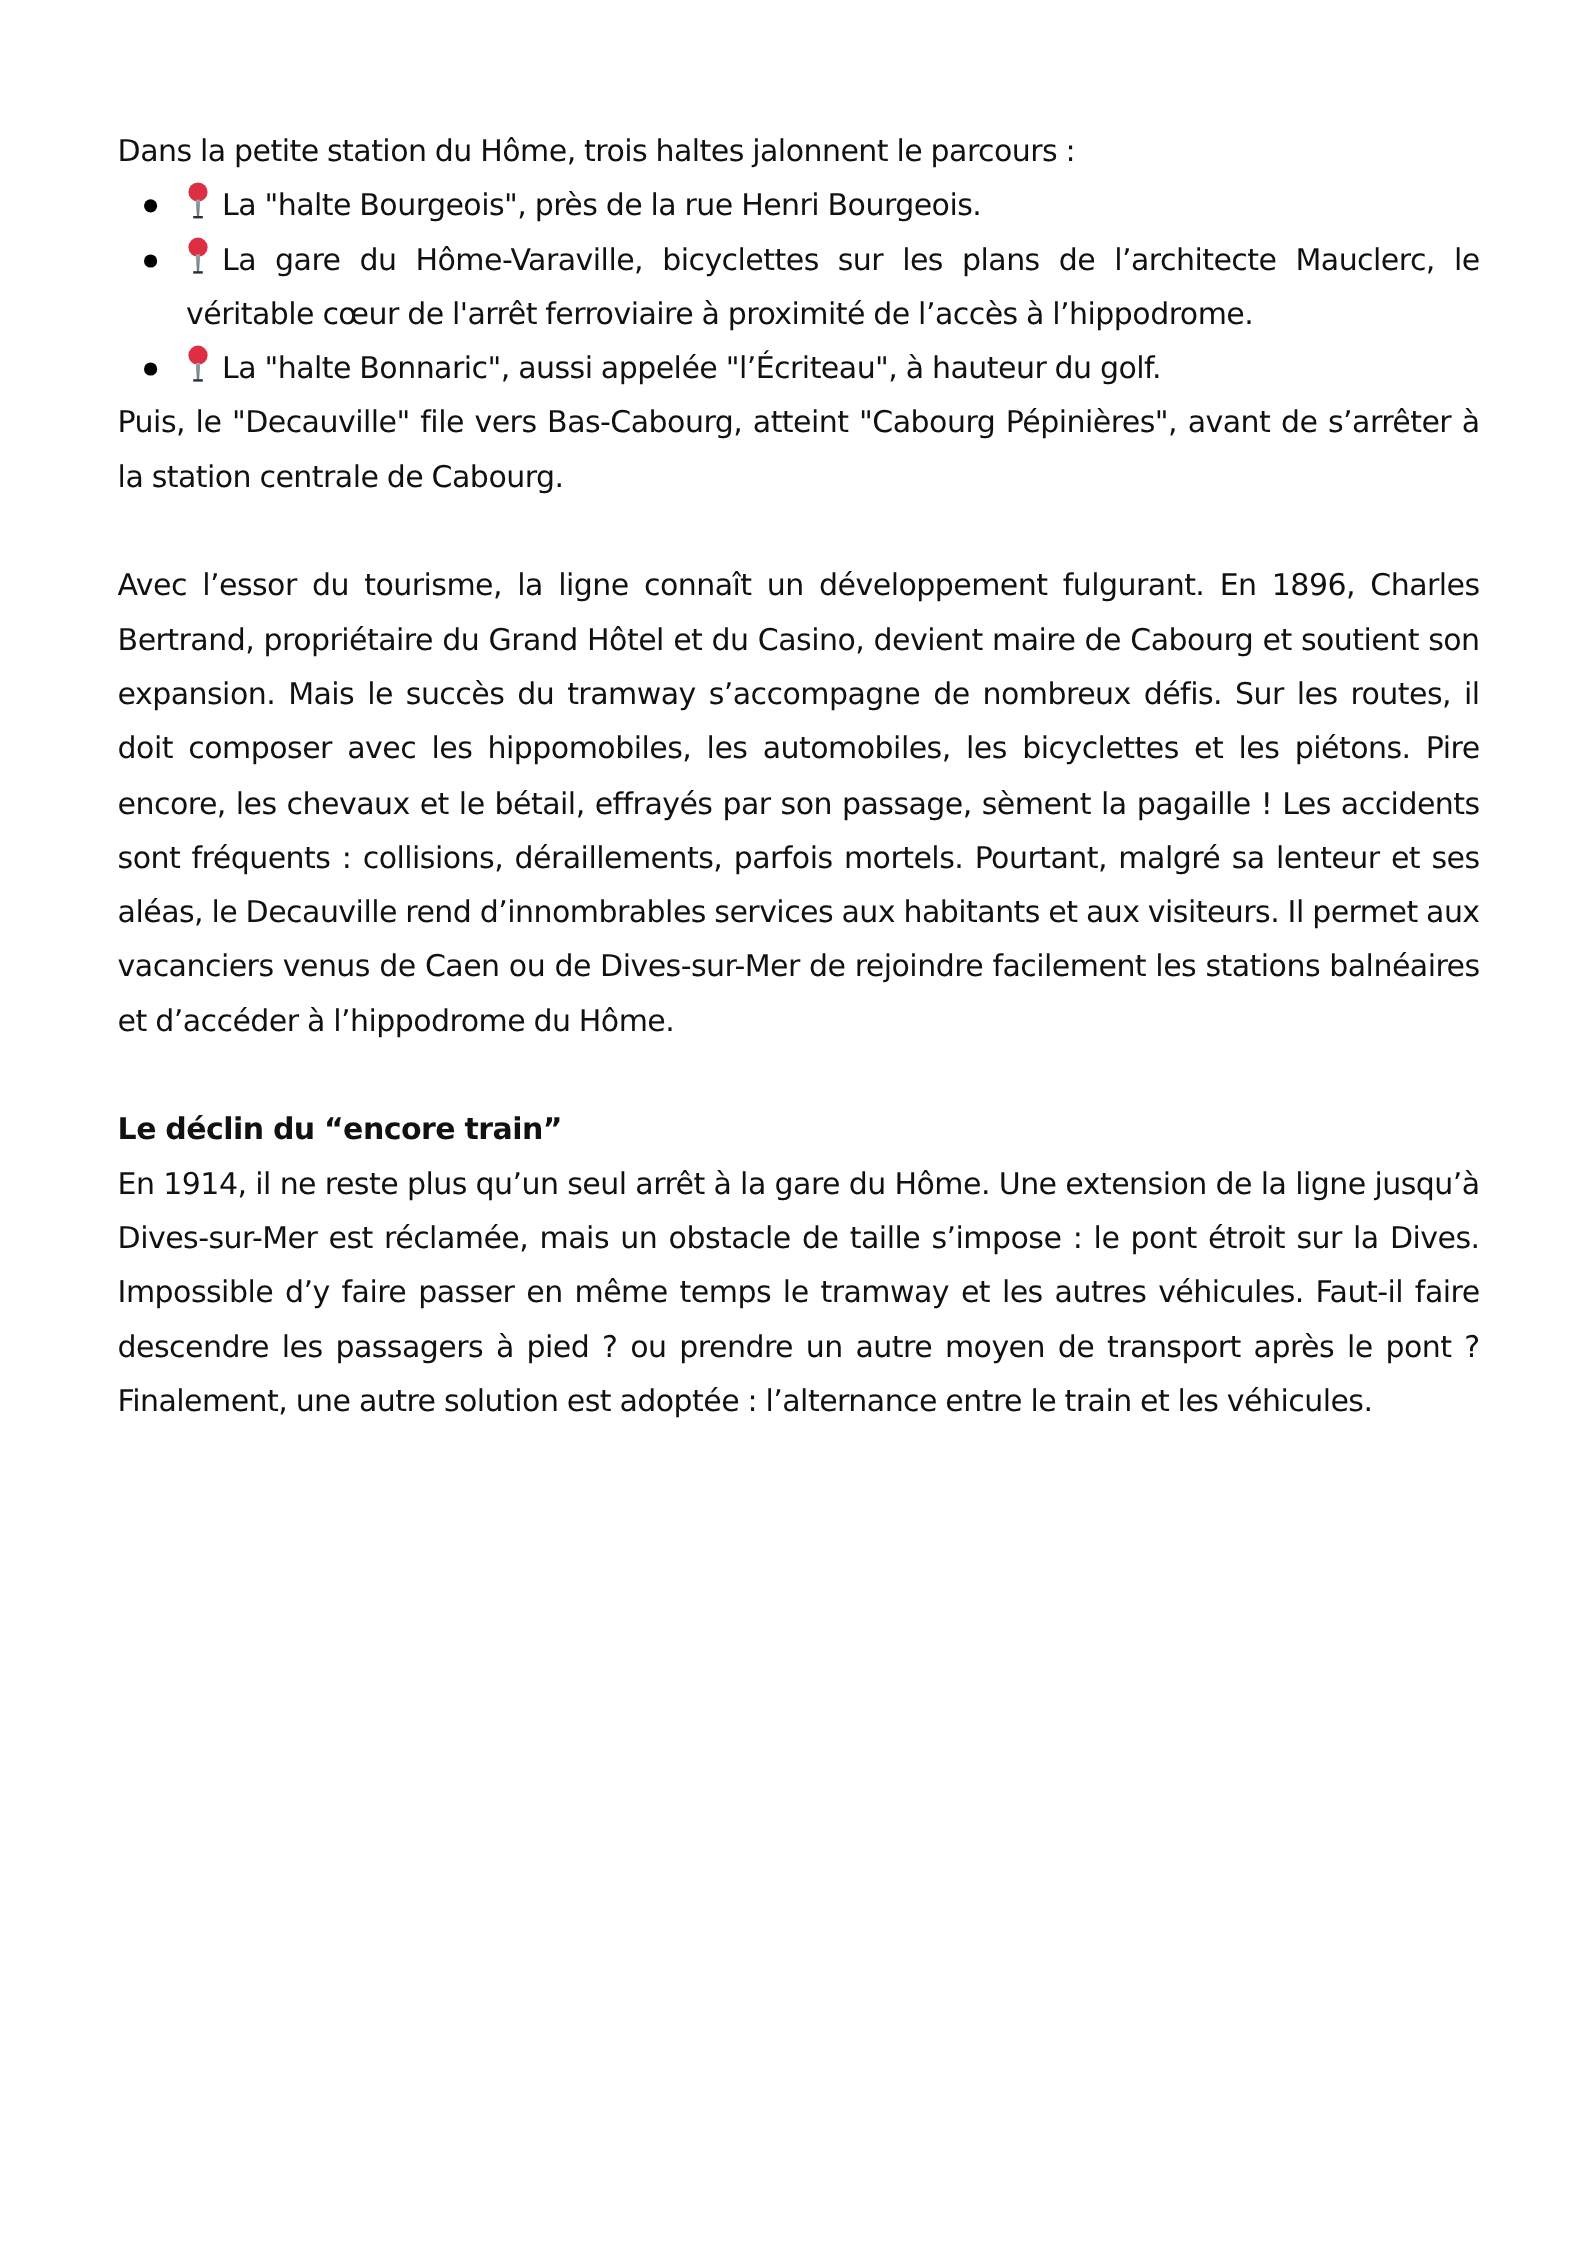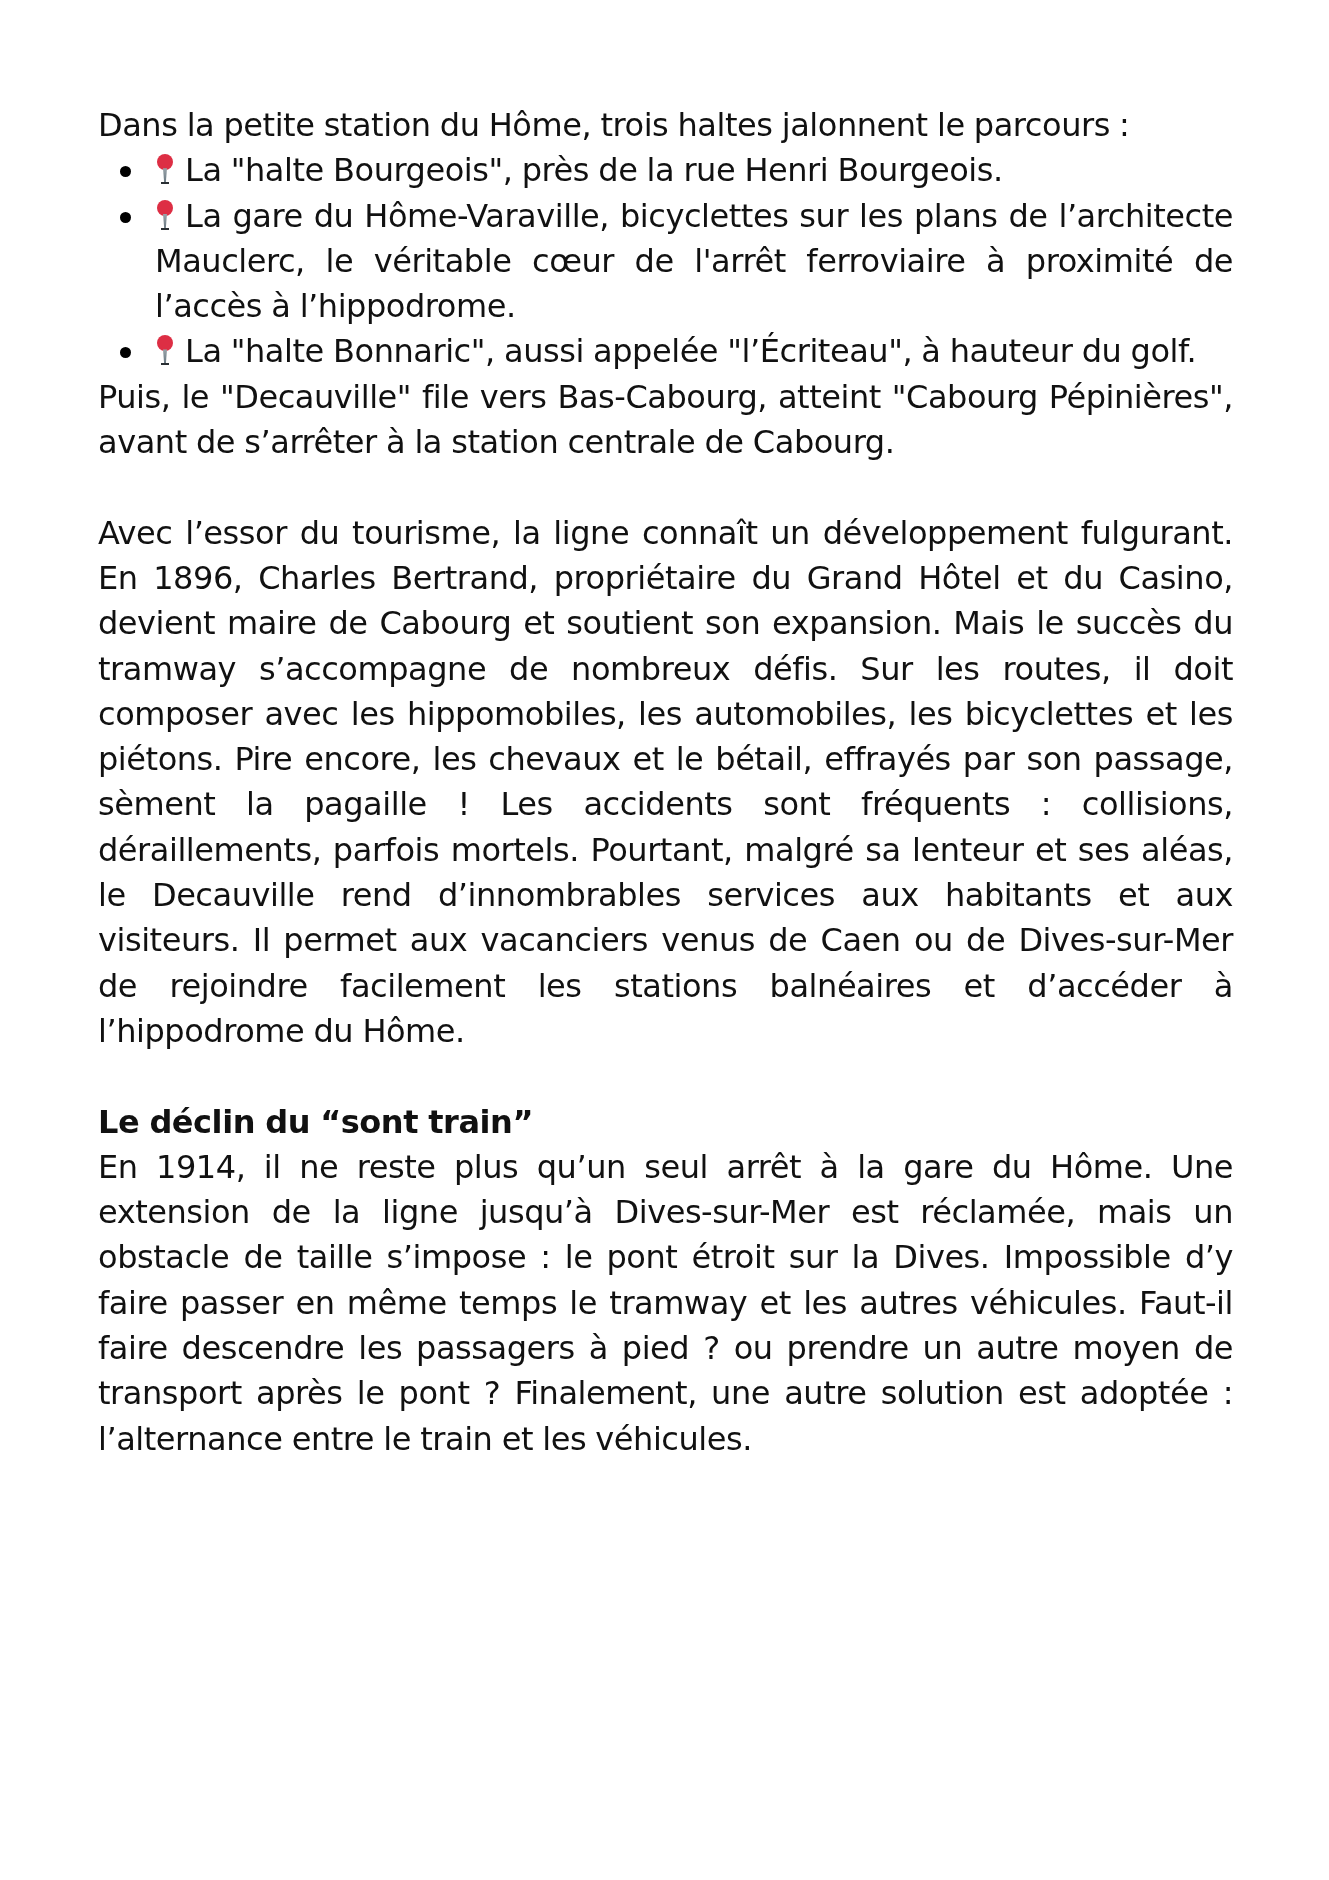--- a/index.html
+++ b/index.html
@@ -13,21 +13,21 @@
       position: relative;
       overflow: hidden;
       font-family: "DejaVu Sans", "Liberation Sans", sans-serif;
       color: #111111;
     }
     .page {
       position: absolute;
       left: 98px;
       top: 103px;
       width: 1135px;
-      font-size: 32px;
+      font-size: 25px;
       line-height: 45.3px;
       letter-spacing: -0.45px;
       word-spacing: -0.5px;
     }
     .para {
       margin: 0;
       text-align: justify;
       text-align-last: left;
     }
     .spacer {
@@ -114,16 +114,16 @@
   </ul>
 
   <p class="para">Puis, le "Decauville" file vers Bas-Cabourg, atteint "Cabourg Pépinières", avant de s’arrêter à la station centrale de Cabourg.</p>
 
   <div class="spacer"></div>
 
   <p class="para">Avec l’essor du tourisme, la ligne connaît un développement fulgurant. En 1896, Charles Bertrand, propriétaire du Grand Hôtel et du Casino, devient maire de Cabourg et soutient son expansion. Mais le succès du tramway s’accompagne de nombreux défis. Sur les routes, il doit composer avec les hippomobiles, les automobiles, les bicyclettes et les piétons. Pire encore, les chevaux et le bétail, effrayés par son passage, sèment la pagaille ! Les accidents sont fréquents : collisions, déraillements, parfois mortels. Pourtant, malgré sa lenteur et ses aléas, le Decauville rend d’innombrables services aux habitants et aux visiteurs. Il permet aux vacanciers venus de Caen ou de Dives-sur-Mer de rejoindre facilement les stations balnéaires et d’accéder à l’hippodrome du Hôme.</p>
 
   <div class="spacer"></div>
 
-  <p class="heading">Le déclin du “sont train”</p>
+  <p class="heading">Le déclin du “encore train”</p>
 
   <p class="para">En 1914, il ne reste plus qu’un seul arrêt à la gare du Hôme. Une extension de la ligne jusqu’à Dives-sur-Mer est réclamée, mais un obstacle de taille s’impose : le pont étroit sur la Dives. Impossible d’y faire passer en même temps le tramway et les autres véhicules. Faut-il faire descendre les passagers à pied ? ou prendre un autre moyen de transport après le pont ? Finalement, une autre solution est adoptée : l’alternance entre le train et les véhicules.</p>
 </div>
 
 </body></html>

